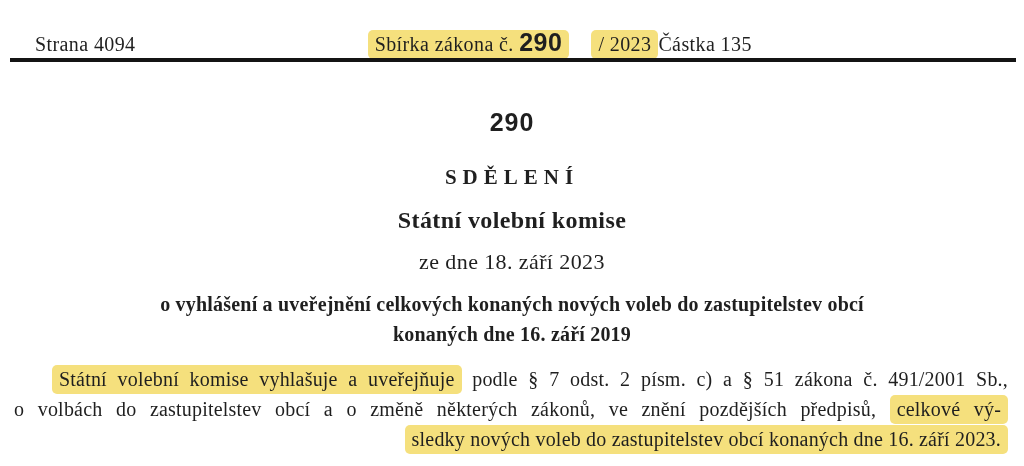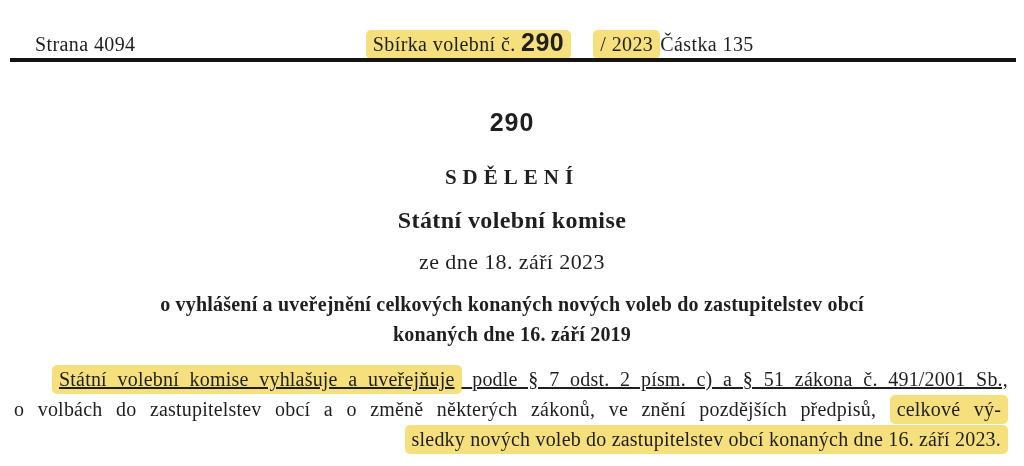--- a/index.html
+++ b/index.html
@@ -92,31 +92,31 @@
     position: absolute;
     top: 364px; left: 14px; right: 16px;
     font-size: 20px;
     line-height: 30px;
     letter-spacing: 0.2px;
   }
   .jline {
     text-align: justify;
     text-align-last: justify;
   }
-  .indent { text-indent: 38px; text-decoration: underline; }
+  .indent { text-indent: 38px; }
   .lline { text-align: right; margin-left: 38px; }
 </style>
 </head>
 <body>
 
 <div class="page">
 
   <div class="header">
     <span class="header-left">Strana 4094</span>
-    <span class="header-center"><span class="hl"><span>Sbírka volební č.</span>
+    <span class="header-center"><span class="hl"><span>Sbírka zákona č.</span>
         <span class="gazette-number">290</span></span><span class="hl hl-gap"><span>/</span>
         <span>2023</span></span></span>
     <span class="header-right">Částka 135</span>
   </div>
 
   <div class="rule"></div>
 
   <div class="title-block">
     <div class="act-number">290</div>
     <div class="doc-type">SDĚLENÍ</div>

